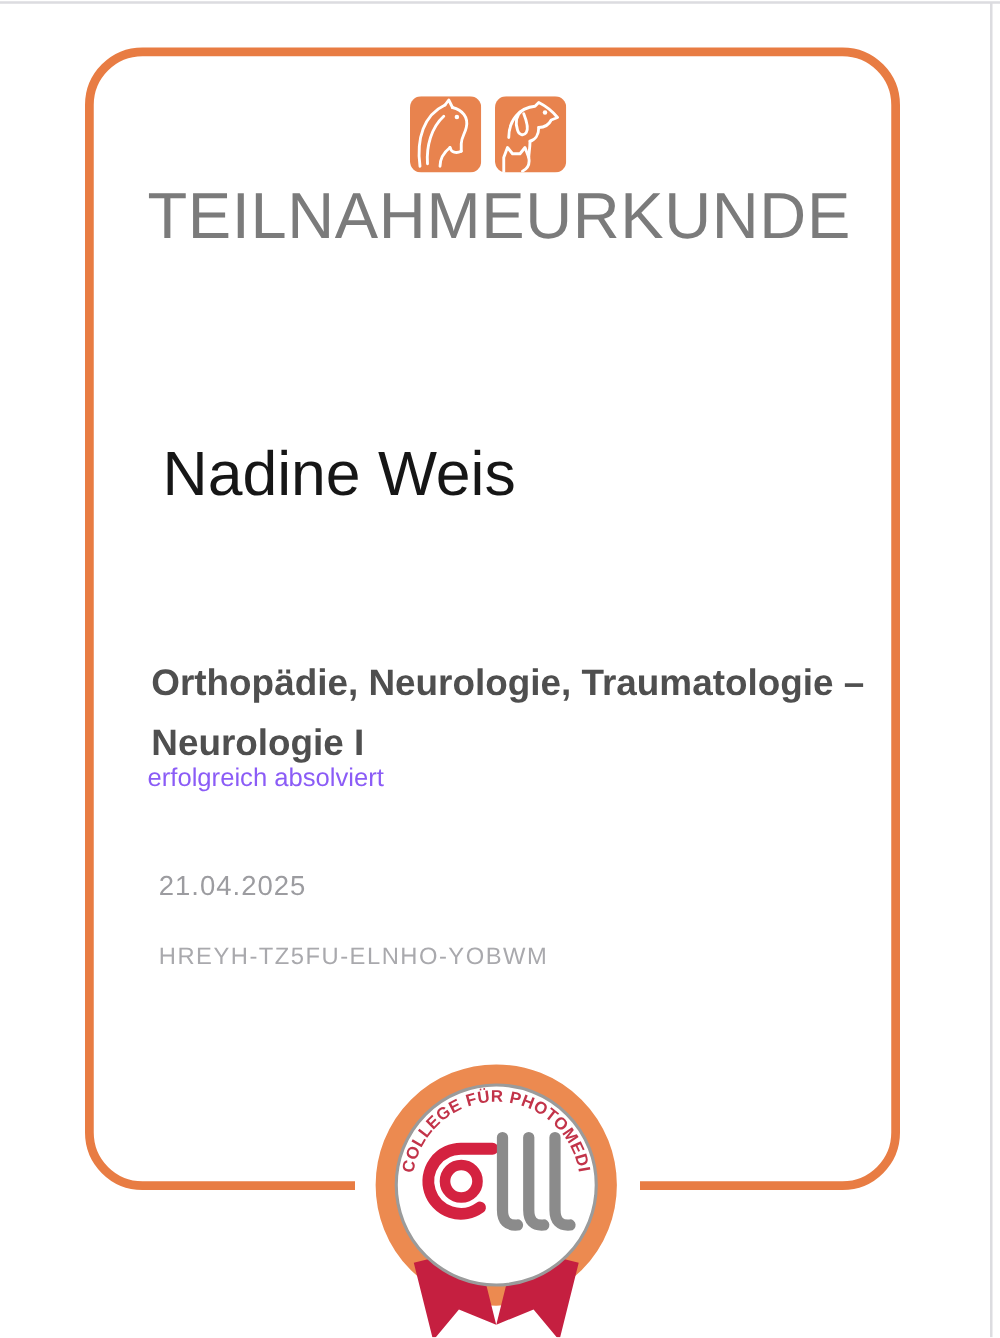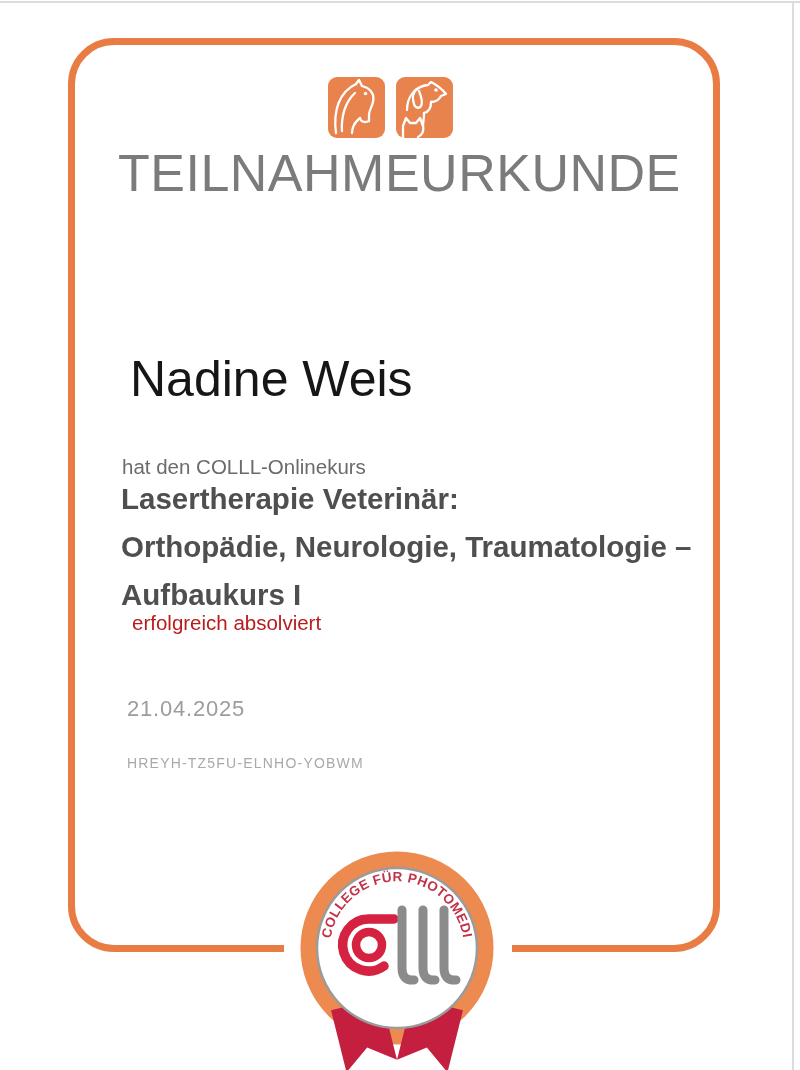--- a/index.html
+++ b/index.html
@@ -33,30 +33,30 @@
     font-size:20.5px;color:#6b6b6b;line-height:1;white-space:nowrap;
   }
   .course-line{
     position:absolute;left:121px;
     font-size:29.5px;font-weight:700;color:#4f4f4f;line-height:1;white-space:nowrap;
   }
   .course-line.l1{top:484px;}
   .course-line.l2{top:532px;text-align:center;}
   .course-line.l3{top:580px;}
   .outro{
-    position:absolute;left:132px;top:613px;
-    font-size:20.5px;color:#b91c1c;line-height:1;white-space:nowrap;
+    position:absolute;left:118px;top:613px;
+    font-size:20.5px;color:#8b5cf6;line-height:1;white-space:nowrap;
   }
   .date{
     position:absolute;left:127px;top:698px;
     font-size:22px;letter-spacing:0.8px;color:#9c9ca0;line-height:1;white-space:nowrap;
   }
   .code{
     position:absolute;left:127px;top:756px;
-    font-size:14px;letter-spacing:1.2px;color:#a9a9ad;line-height:1;white-space:nowrap;
+    font-size:19px;letter-spacing:1.2px;color:#a9a9ad;line-height:1;white-space:nowrap;
   }
   .seal{position:absolute;left:274px;top:838px;}
 </style>
 </head>
 <body>
 
 <div class="page">
 
   <div class="edge-top"></div>
   <div class="edge-right"></div>
@@ -87,24 +87,22 @@
         <path d="M 21 12 C 17 15 16 21 18 27 C 19 31 23 32 25 29 C 27 26 25 19 23 14"></path>
         <path d="M 7 61 L 7 49 L 10 41 L 14 46 L 20 46 L 24 41 L 27 49 C 28 54 26 58 22 60"></path>
         <path d="M 28 36 C 28 42 27 46 27 49"></path>
       </g>
       <circle cx="40" cy="13" r="1.8" fill="#ffffff"></circle>
     </svg>
   </div>
 
   <h1 class="title">TEILNAHMEURKUNDE</h1>
   <div class="name">Nadine Weis</div>
-  <div class="intro">hat den COLLL-Onlinekurs</div>
-  <div class="course-line l1">Lasertherapie Veterinär:</div>
   <div class="course-line l2">Orthopädie, Neurologie, Traumatologie –</div>
-  <div class="course-line l3">Aufbaukurs I</div>
+  <div class="course-line l3">Neurologie I</div>
   <div class="outro">erfolgreich absolviert</div>
   <div class="date">21.04.2025</div>
   <div class="code">HREYH-TZ5FU-ELNHO-YOBWM</div>
 
   <div class="seal">
     <svg width="246" height="232" viewBox="0 0 246 232">
 
       <circle cx="123" cy="110" r="88" fill="#ffffff" stroke="#ec8a50" stroke-width="17"></circle>
 
       <g fill="#c51f40">

